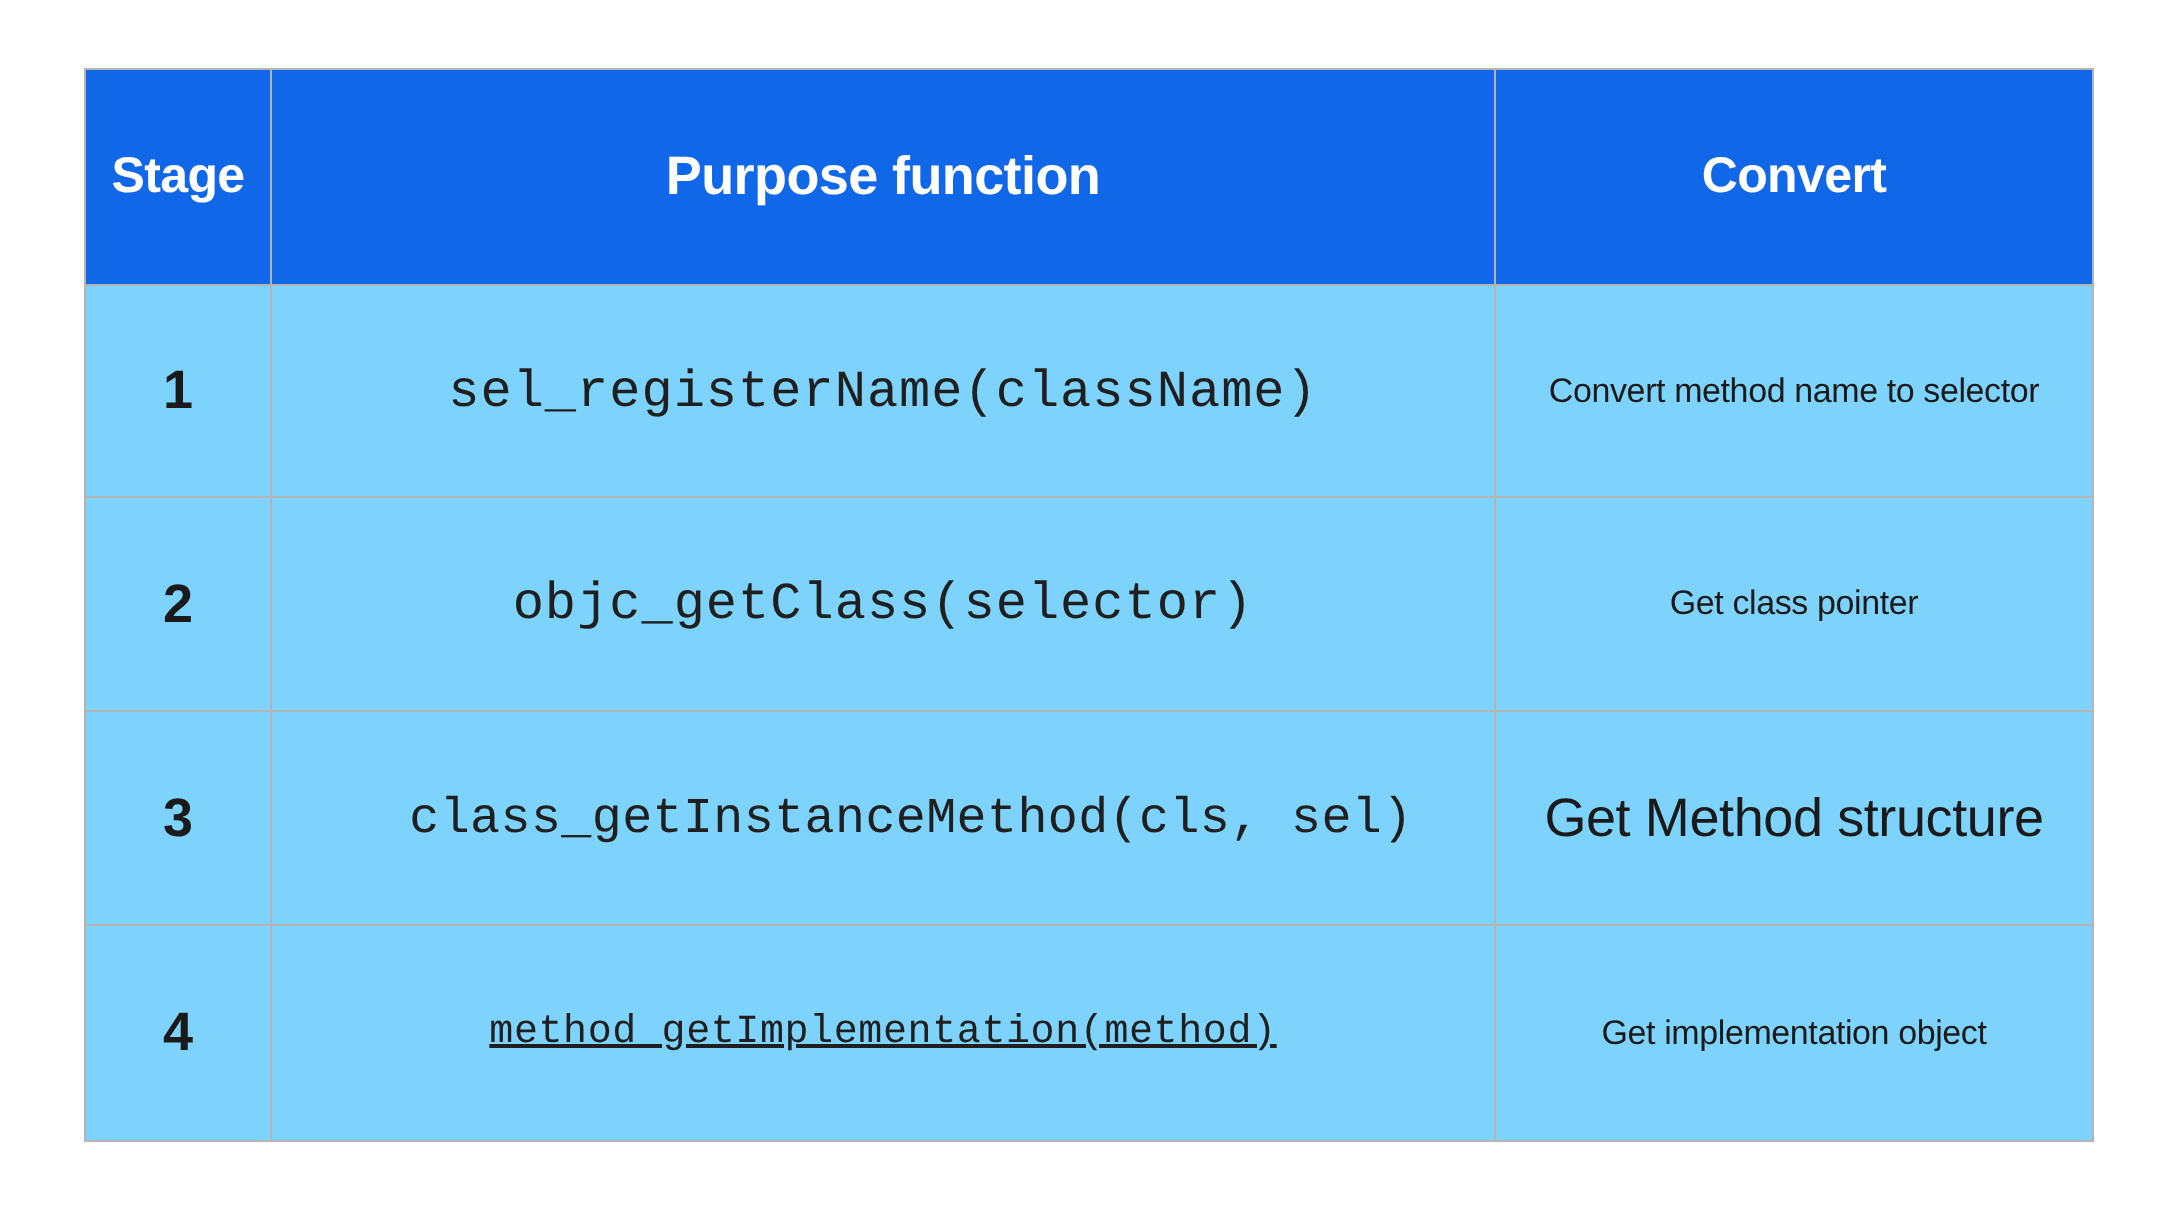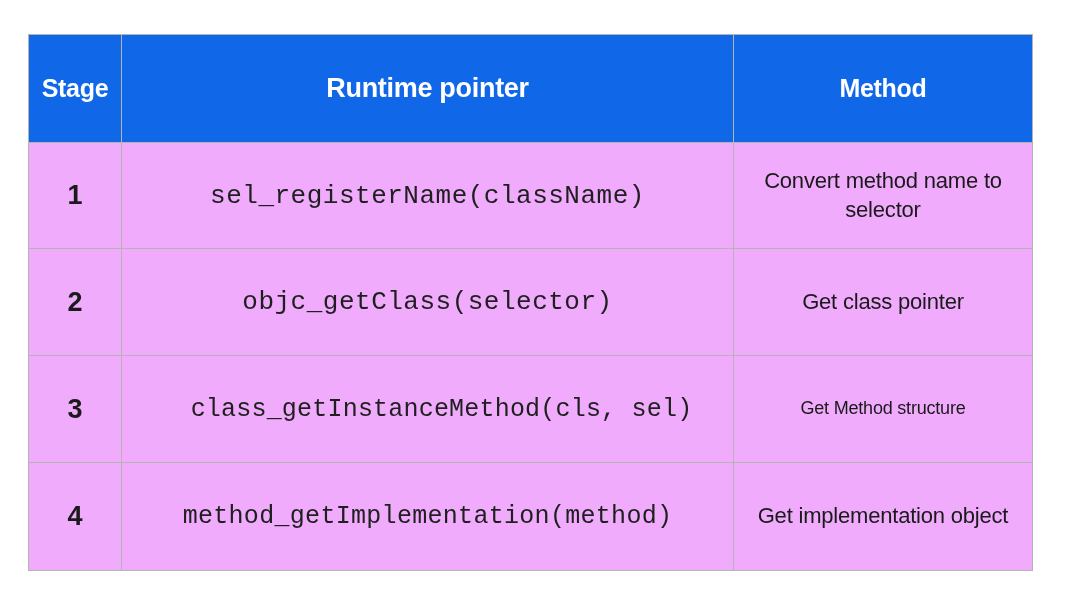--- a/index.html
+++ b/index.html
@@ -19,26 +19,26 @@
   .page {
     position: relative;
     width: 1080px;
     height: 612px;
     background: #ffffff;
   }
 
   
   .stage-table {
     position: absolute;
-    left: 28px;
+    left: 42px;
     top: 34px;
     width: 1004px;
     border-collapse: collapse;
     table-layout: fixed;
-    background: #f0abfc;
+    background: #7dd3fc;
     border: 1px solid #b4b4b4;
   }
 
   .stage-table col.col-stage   { width: 93px; }
   .stage-table col.col-func    { width: 612px; }
   .stage-table col.col-purpose { width: 299px; }
 
   .stage-table th,
   .stage-table td {
     border: 1px solid #b4b4b4;
@@ -90,56 +90,57 @@
     font-size: 26px;
     letter-spacing: 0.5px;
   }
   
   tbody tr.row-3 td.cell-func .fn {
     font-size: 25px;
     letter-spacing: 0.2px;
     margin-left: 28px;
   }
   tbody tr.row-4 td.cell-func .fn {
-    font-size: 25px;
+    font-size: 20px;
     letter-spacing: 0.3px;
+    text-decoration: underline;
   }
 
   td.cell-purpose {
     text-align: center;
     vertical-align: middle;
-    font-size: 22px;
+    font-size: 17px;
     color: #1a1a1a;
     line-height: 1.28;
     padding: 0 8px;
     letter-spacing: -0.2px;
   }
   tbody tr.row-3 td.cell-purpose {
-    font-size: 18px;
+    font-size: 27px;
     padding: 0 2px;
     white-space: nowrap;
   }
 </style>
 </head>
 <body>
 
 <div class="page">
 
   <table class="stage-table">
     <colgroup>
       <col class="col-stage">
       <col class="col-func">
       <col class="col-purpose">
     </colgroup>
 
     <thead>
       <tr>
         <th class="th-stage">Stage</th>
-        <th class="th-func">Runtime pointer</th>
-        <th class="th-purpose">Method</th>
+        <th class="th-func">Purpose function</th>
+        <th class="th-purpose">Convert</th>
       </tr>
     </thead>
 
     <tbody>
       <tr class="row-1">
         <td class="cell-stage">1</td>
         <td class="cell-func">
           <span class="fn">sel_registerName(className)</span>
         </td>
         <td class="cell-purpose">Convert method name to selector</td>

